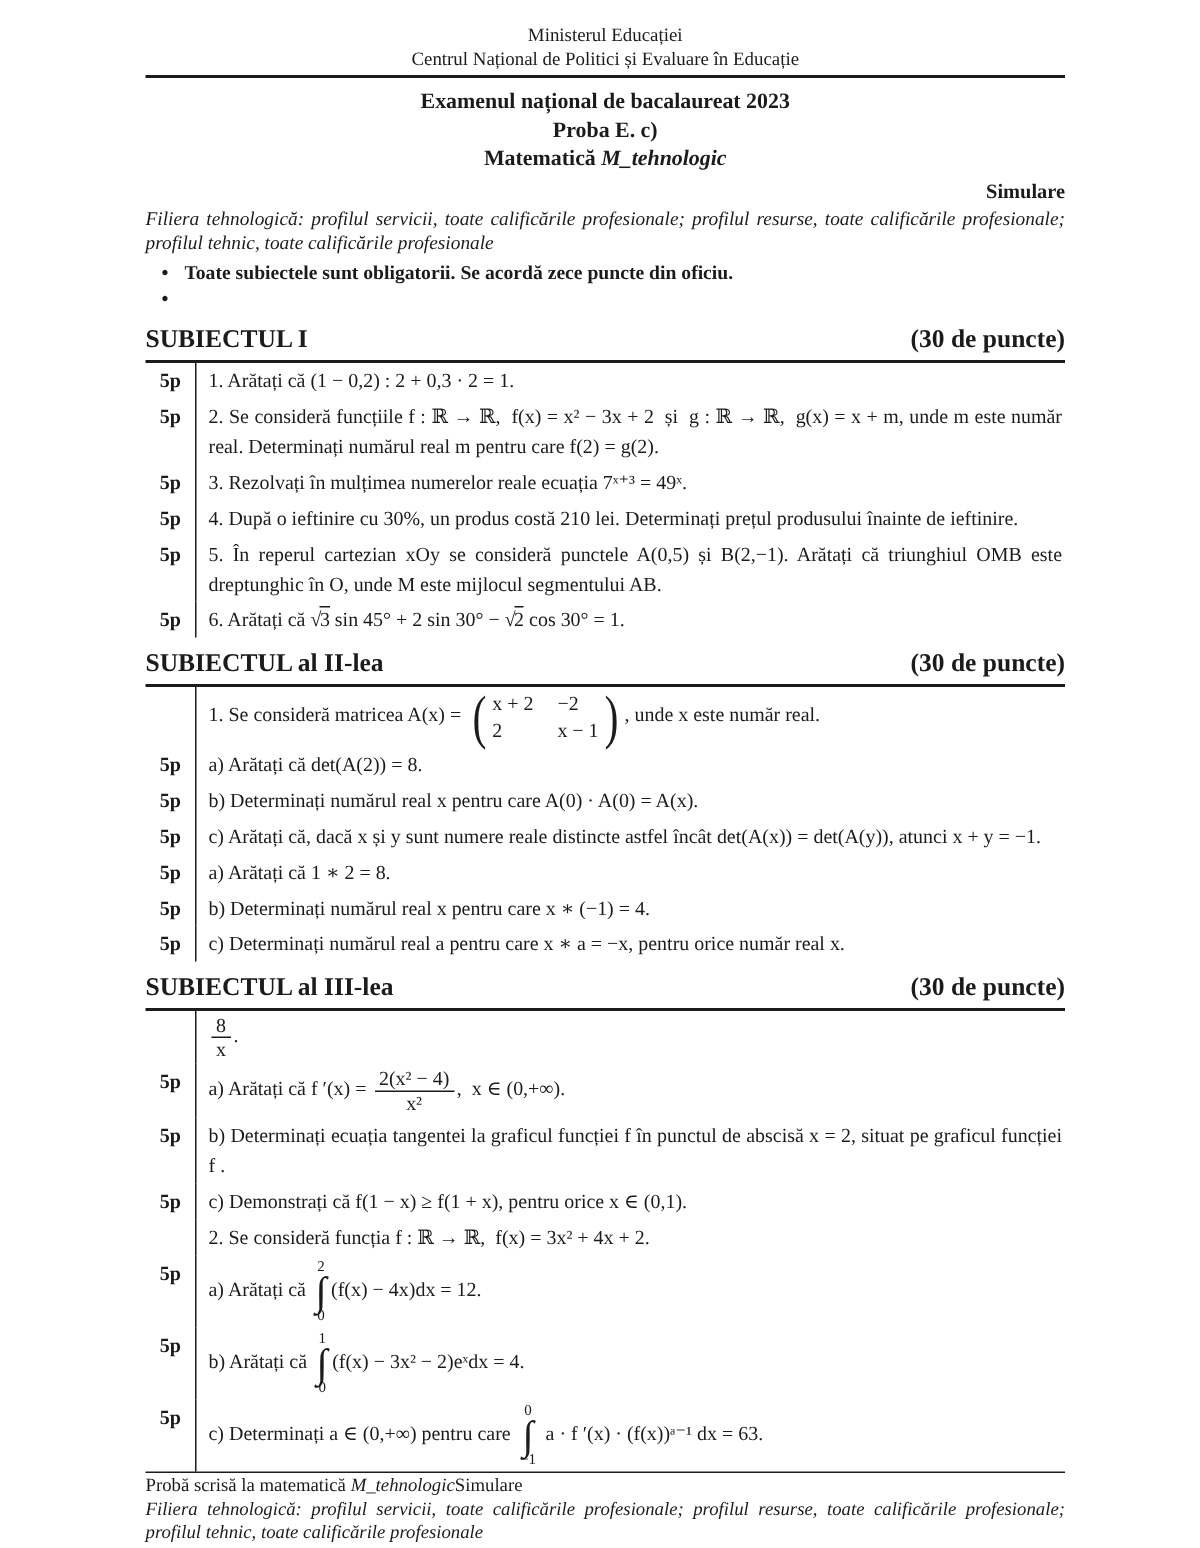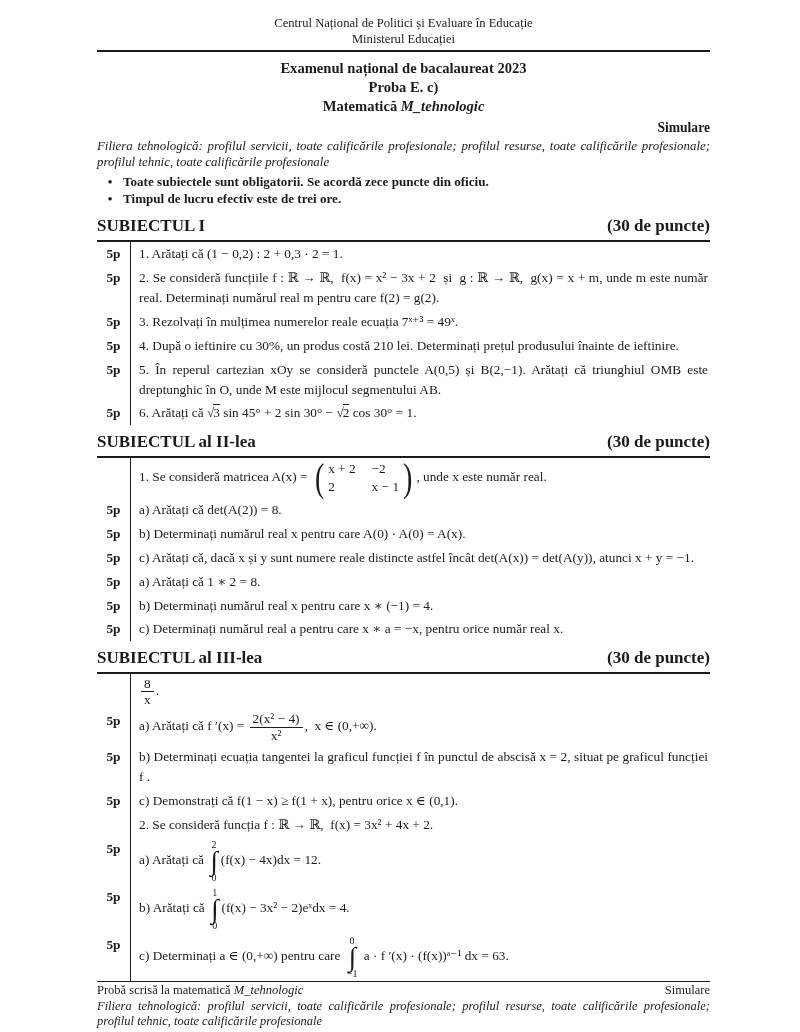--- a/index.html
+++ b/index.html
@@ -47,52 +47,51 @@
   .mat { display:inline-flex; align-items:center; vertical-align:middle; margin:0 2px; }
   .mat .paren { font-size:40px; font-weight:400; line-height:0.85; transform:scaleX(0.7); }
   .mgrid { display:grid; grid-template-columns:auto auto; column-gap:16px; row-gap:0;
            text-align:left; padding:0 2px; line-height:1.35; }
   
   .sqrt { white-space:nowrap; }
   .sqrt .rsign { letter-spacing:-1px; }
   .sqrt .rad { border-top:1px solid #1b1b1b; }
   
   .footer { margin-top:auto; border-top:1.6px solid #1b1b1b; padding-top:1px; font-size:12.5px; line-height:1.25; }
-  .footer-row1 { display:flex; justify-content:space-between; }
+  .footer-row1 { display:flex; }
   .footer-filiera { font-style:italic; font-size:12.5px; text-align:justify; }
   .it { font-style:italic; }
 </style>
 </head>
 <body>
 
 <div class="page">
 
   <div class="gov">
+    <div>Ministerul Educației</div>
     <div>Centrul Național de Politici și Evaluare în Educație</div>
-    <div>Ministerul Educației</div>
   </div>
 
   <div class="title-block">
     <div>Examenul național de bacalaureat 2023</div>
     <div>Proba E. c)</div>
     <div><span>Matematică </span><span class="it">M_tehnologic</span></div>
   </div>
 
   <div class="simulare-top">Simulare</div>
 
   <div class="filiera">Filiera tehnologică: profilul servicii, toate calificările profesionale; profilul resurse, toate calificările profesionale; profilul tehnic, toate calificările profesionale</div>
 
   <div class="bullets">
     <div class="bullet-row">
       <span class="bullet-dot">•</span>
       <span>Toate subiectele sunt obligatorii. Se acordă zece puncte din oficiu.</span>
     </div>
     <div class="bullet-row">
       <span class="bullet-dot">•</span>
-      <span>Timpul de lucru efectiv este de trei ore.</span>
     </div>
   </div>
 
   <div class="section-heading">
     <span>SUBIECTUL I</span>
     <span>(30 de puncte)</span>
   </div>
   <div class="qtable">
       <div class="qrow">
         <div class="pts">5p</div>

